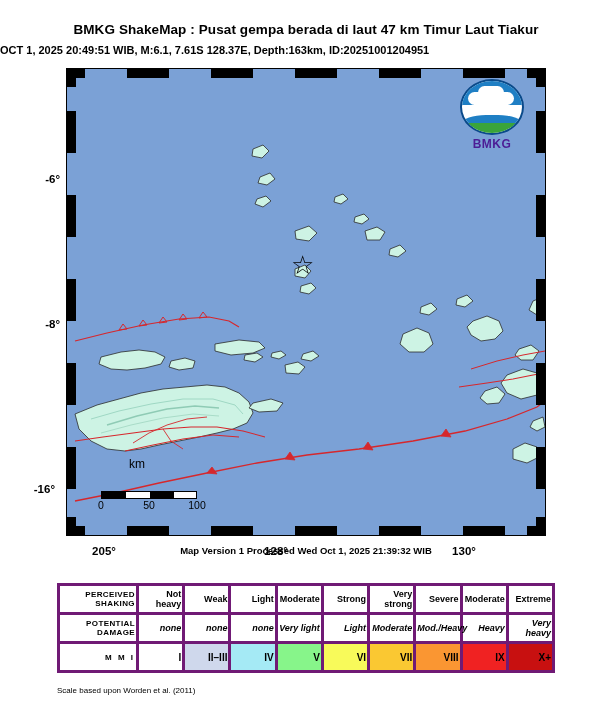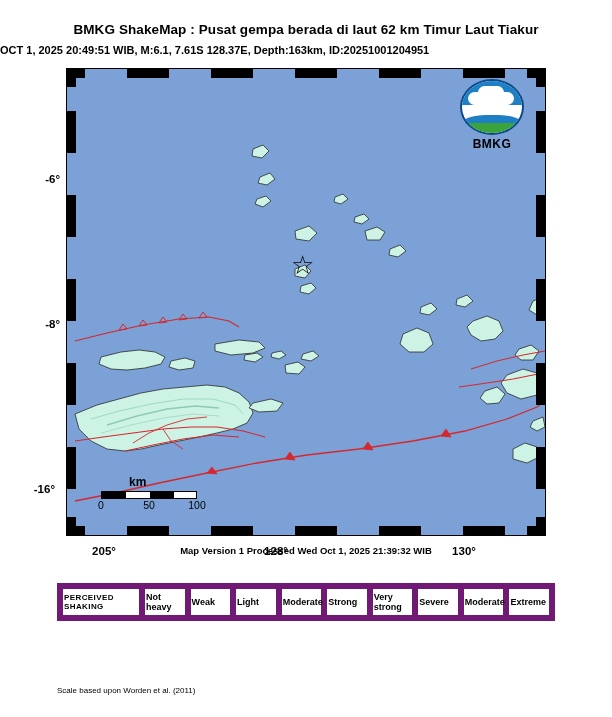--- a/index.html
+++ b/index.html
@@ -125,21 +125,21 @@
   .bmkg-logo .green {
     position: absolute;
     left: 0; bottom: 0;
     width: 100%; height: 10px;
     background: #3aa43a;
   }
   .bmkg-logo .bmkg-text {
     margin-top: 2px;
     font-size: 12px;
     font-weight: bold;
-    color: #000000;
+    color: #4c1d95;
     letter-spacing: 0.5px;
   }
 
   
   .epicenter {
     position: absolute;
     font-size: 26px;
     line-height: 22px;
     color: #000;
     font-family: "DejaVu Sans", sans-serif;
@@ -147,23 +147,23 @@
 
   
   .scalebar {
     position: absolute;
     left: 34px;
     bottom: 22px;
     width: 120px;
   }
   .scalebar .km {
     font-size: 12px;
-    font-weight: bold;
+    font-weight: normal;
     margin-left: 28px;
-    margin-bottom: 2px;
+    margin-bottom: 20px;
   }
   .scalebar .bar {
     position: relative;
     height: 8px;
     width: 96px;
     border: 1px solid #000;
     box-sizing: border-box;
     background: #fff;
   }
   .scalebar .bar .seg {
@@ -198,23 +198,23 @@
   
   .legend {
     position: absolute;
     left: 57px;
     top: 583px;
     width: 498px;
     border-collapse: collapse;
     table-layout: fixed;
   }
   .legend td, .legend th {
-    border: 6px solid #701a75;
+    border: 3px solid #701a75;
     font-size: 9px;
-    text-align: left;
+    text-align: right;
     height: 26px;
     padding: 0 1px;
     font-weight: bold;
   }
   .legend .rowhead {
     width: 74px;
     font-size: 8px;
     letter-spacing: 0.4px;
   }
   .legend .damage-cell { font-style: italic; }
@@ -226,21 +226,21 @@
     left: 57px;
     top: 686px;
     font-size: 8px;
   }
 </style>
 </head>
 <body>
 
 <div class="page">
 
-  <div class="title">BMKG ShakeMap : Pusat gempa berada di laut 62 km Timur Laut Tiakur</div>
+  <div class="title">BMKG ShakeMap : Pusat gempa berada di laut 47 km Timur Laut Tiakur</div>
   <div class="subtitle">OCT 1, 2025 20:49:51 WIB, M:6.1, 7.61S 128.37E, Depth:163km, ID:20251001204951</div>
 
   <div class="axis-label lat-label" style="left:18px; top:173px;">-6°</div>
   <div class="axis-label lat-label" style="left:18px; top:318px;">-8°</div>
   <div class="axis-label lat-label" style="left:13px; top:483px;">-16°</div>
 
   <div class="axis-label lon-label" style="left:80px; top:545px;">205°</div>
   <div class="axis-label lon-label" style="left:252px; top:545px;">128°</div>
   <div class="axis-label lon-label" style="left:420px; top:545px;padding-left:20px;">130°</div>
 
@@ -386,17 +386,41 @@
       <td>Not heavy</td>
       <td>Weak</td>
       <td>Light</td>
       <td>Moderate</td>
       <td>Strong</td>
       <td>Very strong</td>
       <td>Severe</td>
       <td>Moderate</td>
       <td>Extreme</td>
     </tr>
+    <tr>
+      <td class="rowhead">POTENTIAL DAMAGE</td>
+      <td class="damage-cell">none</td>
+      <td class="damage-cell">none</td>
+      <td class="damage-cell">none</td>
+      <td class="damage-cell">Very light</td>
+      <td class="damage-cell">Light</td>
+      <td class="damage-cell">Moderate</td>
+      <td class="damage-cell">Mod./Heavy</td>
+      <td class="damage-cell">Heavy</td>
+      <td class="damage-cell">Very heavy</td>
+    </tr>
+    <tr>
+      <td class="rowhead rowhead-mmi">M M I</td>
+      <td class="mmi-cell" style="background:#ffffff;">I</td>
+      <td class="mmi-cell" style="background:#cfd8ec;">II–III</td>
+      <td class="mmi-cell" style="background:#a5eaf5;">IV</td>
+      <td class="mmi-cell" style="background:#87f58a;">V</td>
+      <td class="mmi-cell" style="background:#f8fa5a;">VI</td>
+      <td class="mmi-cell" style="background:#fac832;">VII</td>
+      <td class="mmi-cell" style="background:#fa9632;">VIII</td>
+      <td class="mmi-cell" style="background:#f02222;">IX</td>
+      <td class="mmi-cell" style="background:#c81010;">X+</td>
+    </tr>
   </tbody>
     </table>
 
   <div class="footnote">Scale based upon Worden et al. (2011)</div>
 </div>
 
 </body></html>

